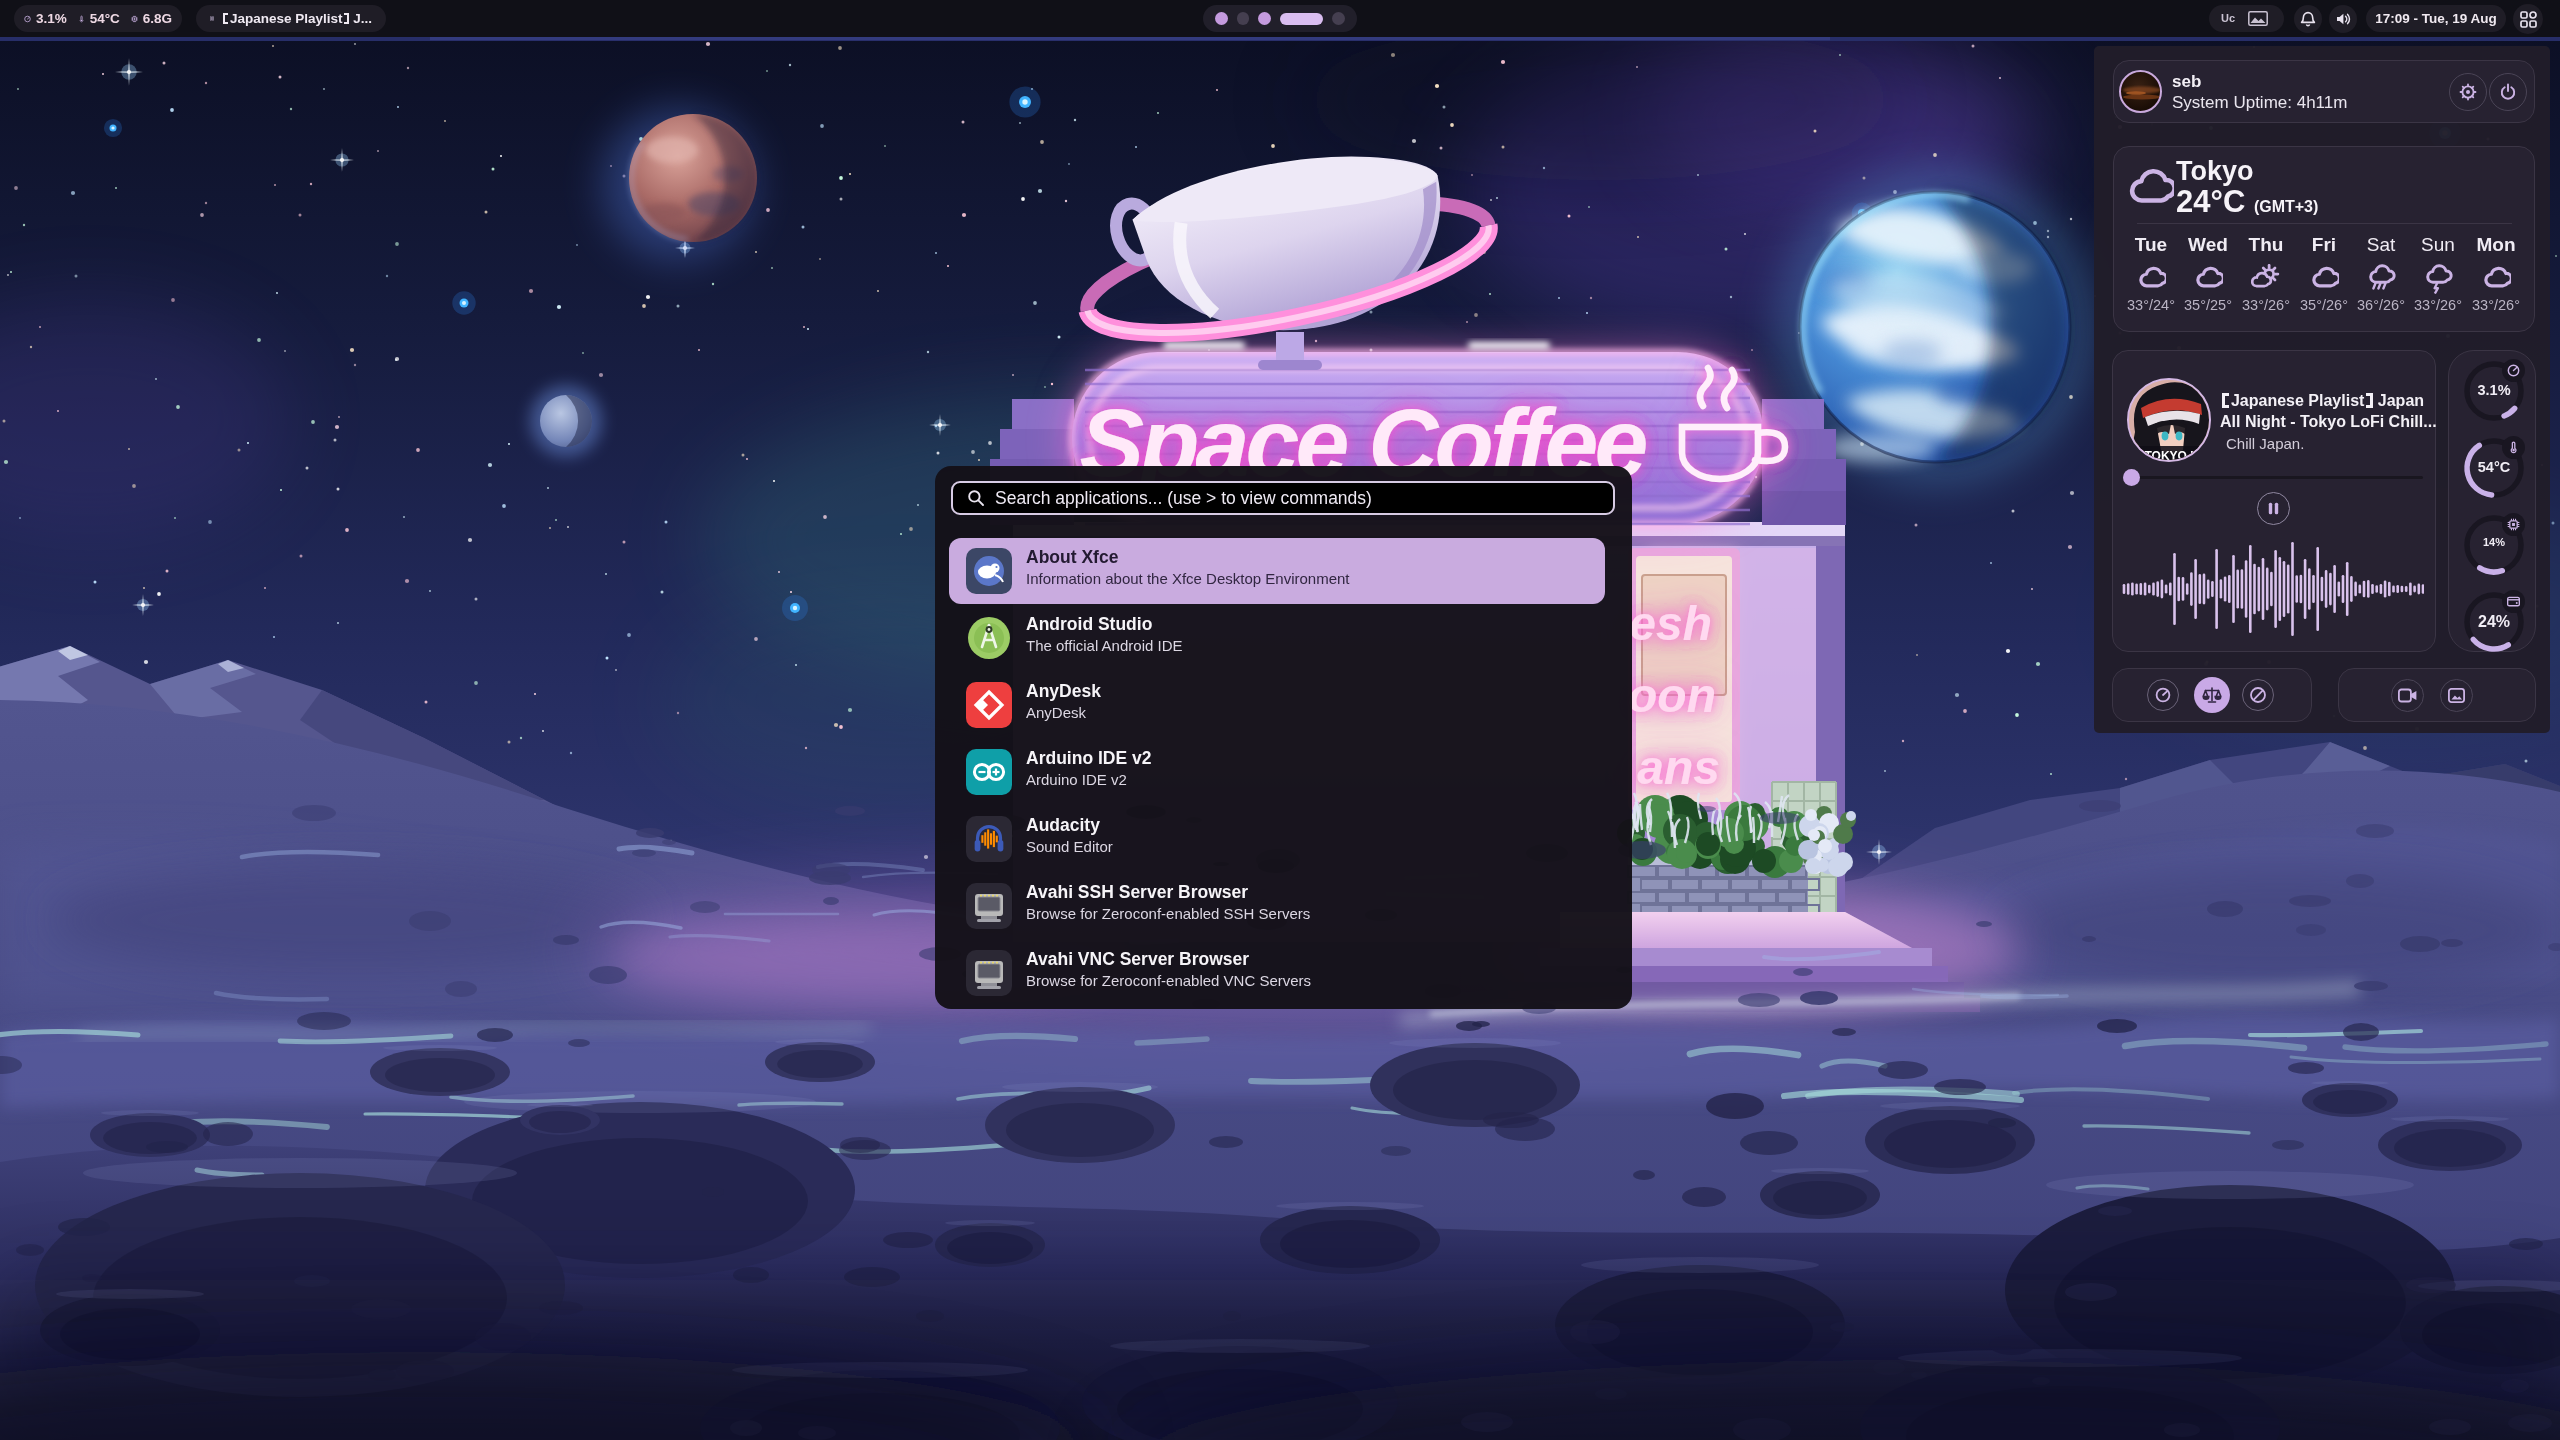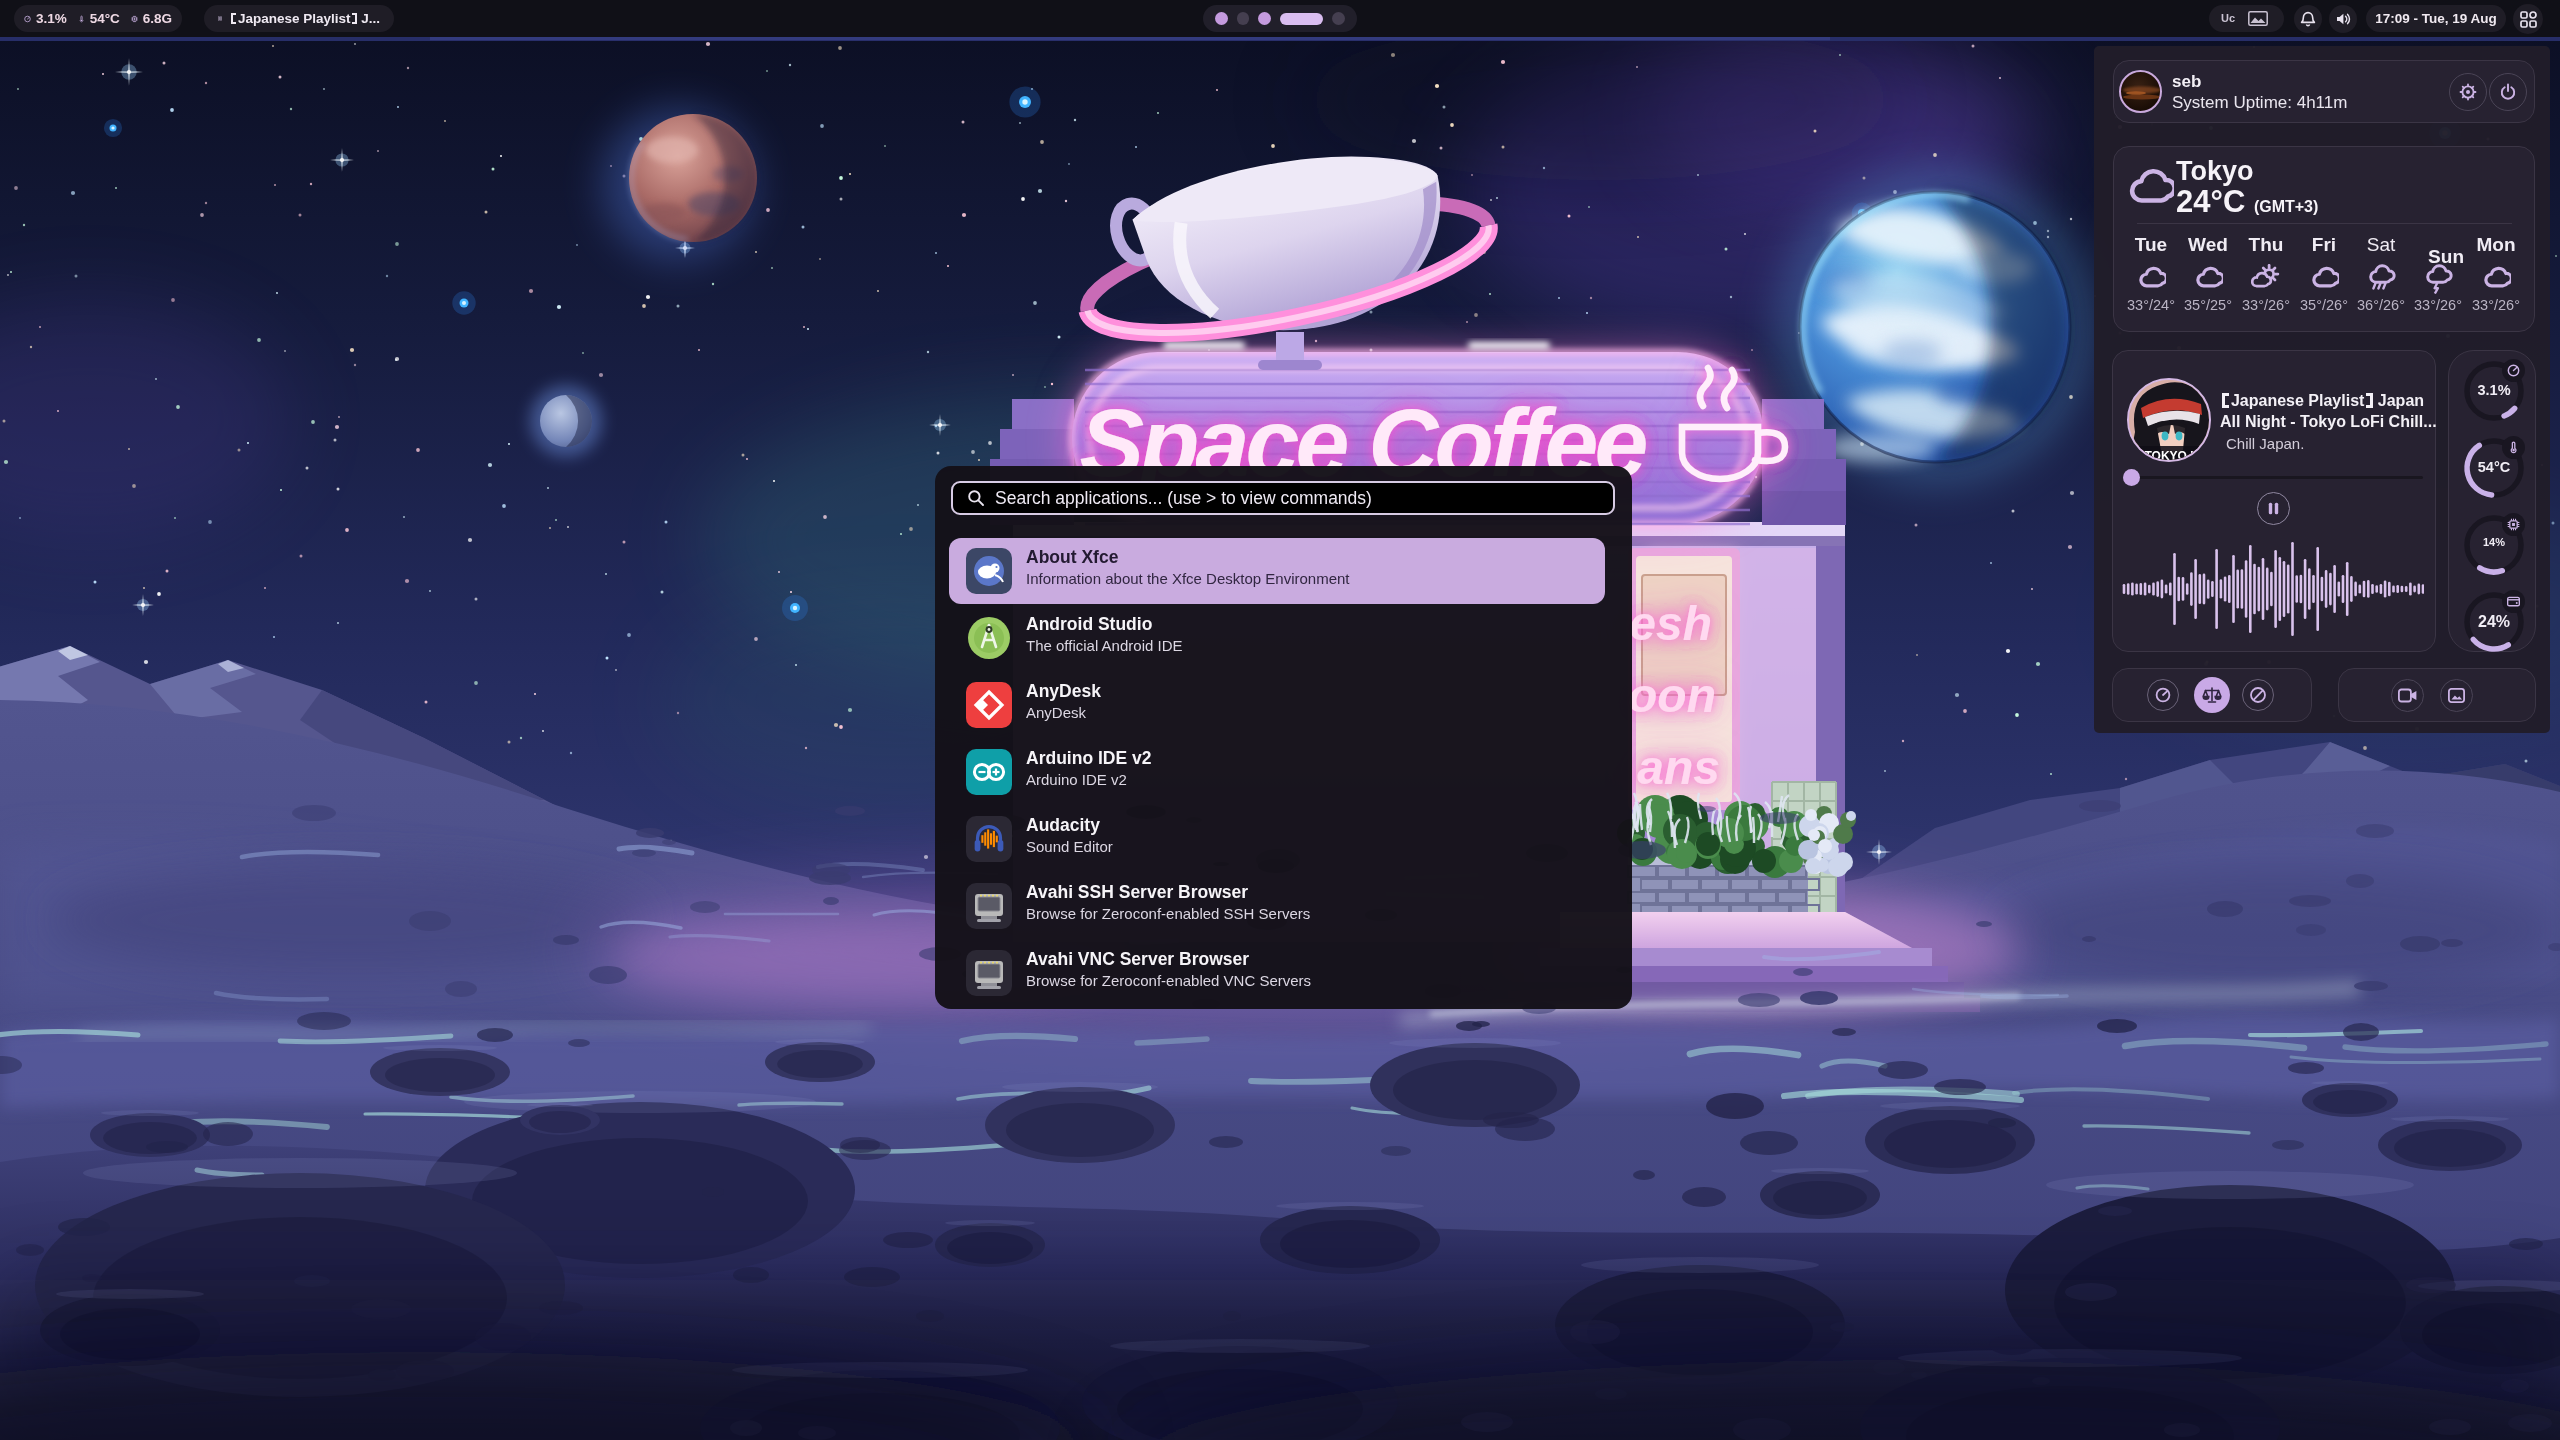--- a/index.html
+++ b/index.html
@@ -1264,21 +1264,21 @@
         <line x1="8" y1="12.5" x2="8" y2="15.2" stroke="#cbb3e4" stroke-width="1.3"></line>
         <line x1="0.8" y1="8" x2="3.5" y2="8" stroke="#cbb3e4" stroke-width="1.3"></line>
         <line x1="12.5" y1="8" x2="15.2" y2="8" stroke="#cbb3e4" stroke-width="1.3"></line>
         <line x1="10.5" y1="0.8" x2="10.5" y2="3.5" stroke="#cbb3e4" stroke-width="1.3"></line>
         <line x1="10.5" y1="12.5" x2="10.5" y2="15.2" stroke="#cbb3e4" stroke-width="1.3"></line>
         <line x1="0.8" y1="10.5" x2="3.5" y2="10.5" stroke="#cbb3e4" stroke-width="1.3"></line>
         <line x1="12.5" y1="10.5" x2="15.2" y2="10.5" stroke="#cbb3e4" stroke-width="1.3"></line>
       </svg>
       <span style="color:#eed9e4">6.8G</span>
     </div>
-<div class="pill" style="left:204px;width:190px;padding:0 14px;gap:9px">
+<div class="pill" style="left:196px;width:190px;padding:0 14px;gap:9px">
       <svg width="13" height="15" viewBox="0 0 12 14" style="">
         <rect x="1" y="1" width="3.6" height="12" rx="1.6" fill="none" stroke="#d8c8ea" stroke-width="1.6"></rect>
         <rect x="7.4" y="1" width="3.6" height="12" rx="1.6" fill="none" stroke="#d8c8ea" stroke-width="1.6"></rect>
       </svg>
       <span style="color:#efe9f2;font-weight:bold;white-space:nowrap"><span class="lbs"></span>Japanese Playlist<span class="rbs"></span> J...</span>
     </div>
 <div class="pill" style="left:1203px;width:154px;padding:0 12px;gap:9px;background:#211f2a">
       <span style="width:13px;height:13px;border-radius:7px;background:#c49ade"></span>
       <span style="width:13px;height:13px;border-radius:7px;background:#453f50"></span>
       <span style="width:13px;height:13px;border-radius:7px;background:#c49ade"></span>
@@ -1498,21 +1498,21 @@
       </svg></div>
 <div class="abs" style="left:204px;top:251px;width:52px;text-align:center;font-size:14.5px;color:#bab4c4">35°/26°</div>
 <div class="abs" style="left:261px;top:188px;width:52px;text-align:center;font-size:19px;font-weight:normal;color:#f0ecf4">Sat</div>
 <div class="abs" style="left:261px;top:218px;width:52px;text-align:center"><svg width="30" height="30" viewBox="0 0 24 24" style="">
         <path d="M6.6,14 a4.2,4.2 0 0 1 -0.3,-8.4 a5.4,5.4 0 0 1 10.6,-0.5 a3.6,3.6 0 0 1 1,7.2 a3.8,3.8 0 0 1 -3,1.7 Z" fill="none" stroke="#cbb3e4" stroke-width="2.4" stroke-linejoin="round" transform="translate(1.5,0.5)"></path>
         <line x1="7.5" y1="15.6" x2="5.9" y2="19.6" stroke="#cbb3e4" stroke-width="1.9" stroke-linecap="round"></line>
         <line x1="11.5" y1="15.6" x2="9.9" y2="19.6" stroke="#cbb3e4" stroke-width="1.9" stroke-linecap="round"></line>
         <line x1="15.5" y1="15.6" x2="13.9" y2="19.6" stroke="#cbb3e4" stroke-width="1.9" stroke-linecap="round"></line>
       </svg></div>
 <div class="abs" style="left:261px;top:251px;width:52px;text-align:center;font-size:14.5px;color:#bab4c4">36°/26°</div>
-<div class="abs" style="left:318px;top:200px;width:52px;text-align:right;font-size:19px;font-weight:bold;color:#f0ecf4">Sun</div>
+<div class="abs" style="left:318px;top:188px;width:52px;text-align:center;font-size:19px;font-weight:normal;color:#f0ecf4">Sun</div>
 <div class="abs" style="left:318px;top:218px;width:52px;text-align:center"><svg width="30" height="30" viewBox="0 0 24 24" style="">
         <path d="M6.6,14 a4.2,4.2 0 0 1 -0.3,-8.4 a5.4,5.4 0 0 1 10.6,-0.5 a3.6,3.6 0 0 1 1,7.2 a3.8,3.8 0 0 1 -3,1.7 Z" fill="none" stroke="#cbb3e4" stroke-width="2.4" stroke-linejoin="round" transform="translate(1.5,0.5)"></path>
         <path d="M11.5,15 l-2.2,4.4 h2.6 l-2.4,4.2" stroke="#cbb3e4" stroke-width="1.9" fill="none" stroke-linejoin="round"></path>
       </svg></div>
 <div class="abs" style="left:318px;top:251px;width:52px;text-align:center;font-size:14.5px;color:#bab4c4">33°/26°</div>
 <div class="abs" style="left:376px;top:188px;width:52px;text-align:center;font-size:19px;font-weight:bold;color:#f0ecf4">Mon</div>
 <div class="abs" style="left:376px;top:218px;width:52px;text-align:center"><svg width="30" height="25" viewBox="0 0 24 20" style="">
         <path d="M7.2,16.4 a4.6,4.6 0 0 1 -0.4,-9.2 a6,6 0 0 1 11.6,-0.6 a4,4 0 0 1 1.2,7.9 a4.2,4.2 0 0 1 -3.3,1.9 Z" fill="none" stroke="#cbb3e4" stroke-width="2.6" stroke-linejoin="round" transform="translate(1.5,1)"></path>
       </svg></div>
 <div class="abs" style="left:376px;top:251px;width:52px;text-align:center;font-size:14.5px;color:#bab4c4">33°/26°</div>

